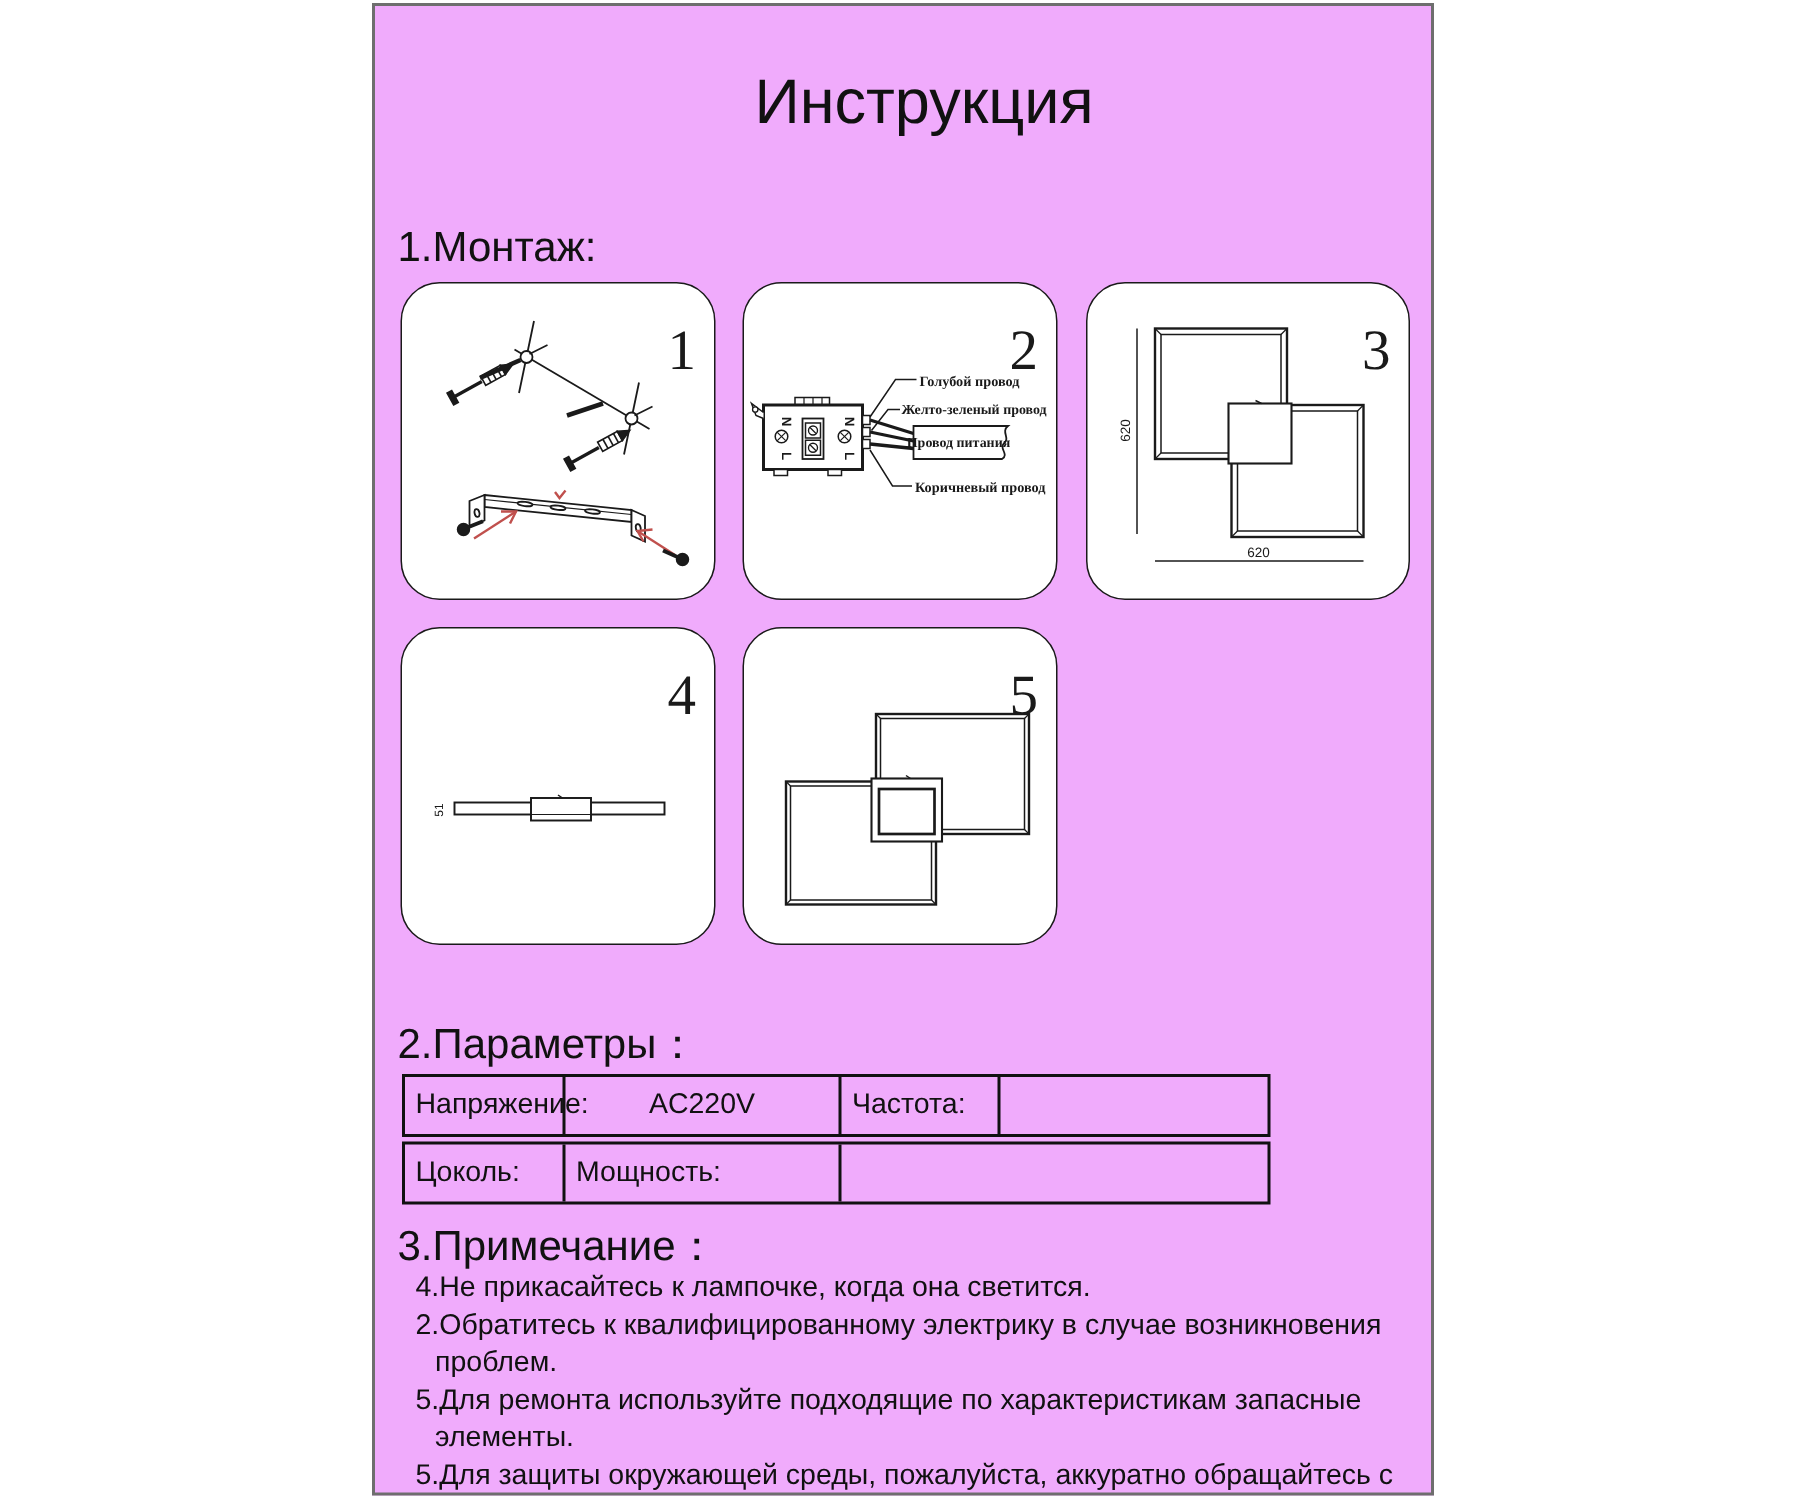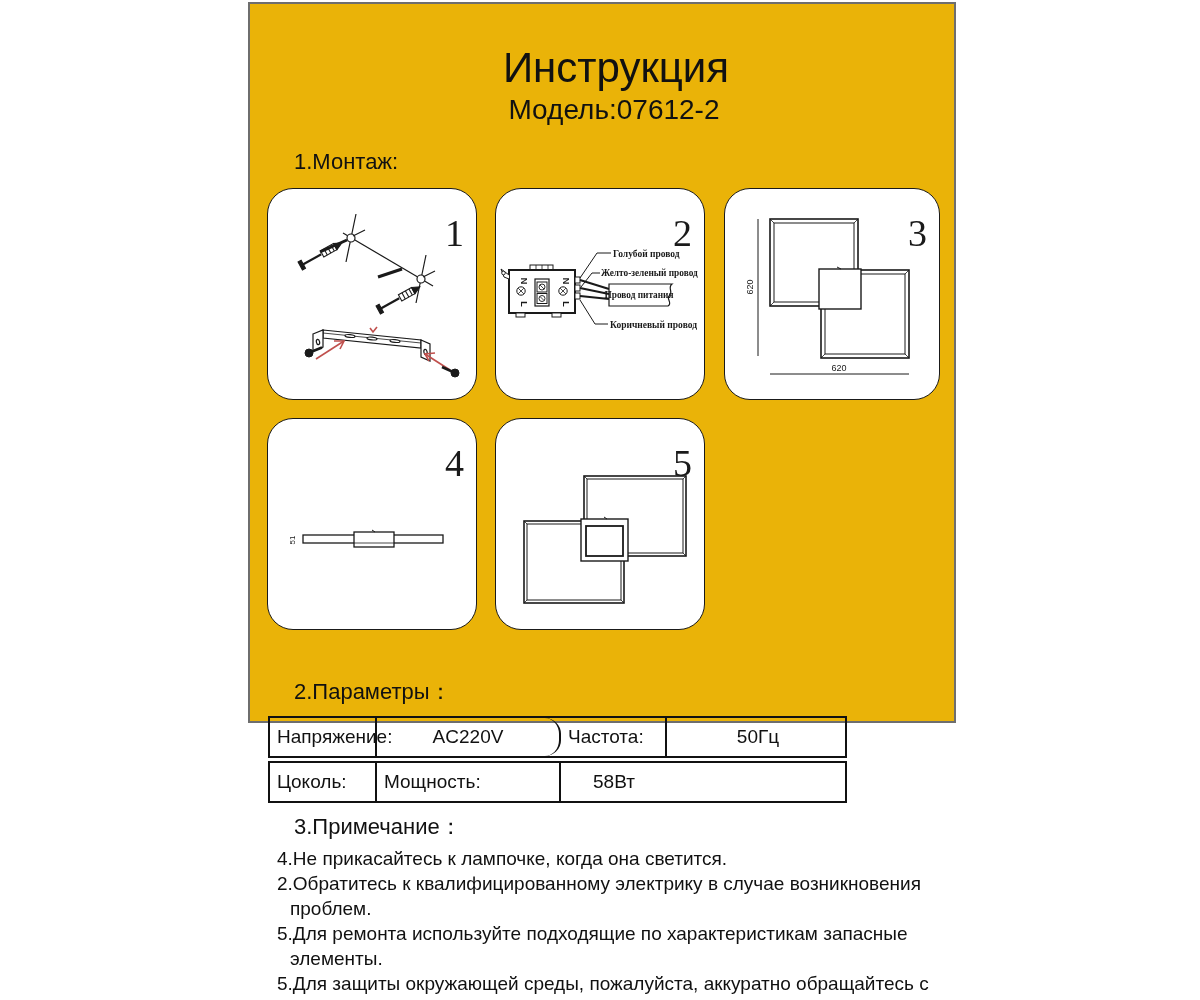--- a/index.html
+++ b/index.html
@@ -1,48 +1,47 @@
 <!DOCTYPE html>
 <html><head>
 <meta charset="utf-8">
 <style>
   html,body{margin:0;padding:0;background:#ffffff;}
   body{width:1200px;height:1000px;position:relative;font-family:"Liberation Sans",sans-serif;color:#111;}
-  .page{position:absolute;left:248px;top:2px;width:708px;height:721px;background:#eab308;
+  .page{position:absolute;left:248px;top:2px;width:708px;height:995px;background:#f0abfc;
         border:2px solid #6e6e6e;box-sizing:border-box;}
   .abs{position:absolute;}
   .title{left:0;right:0;top:40px;text-align:center;font-size:42px;padding-left:28px;white-space:nowrap;}
   .subtitle{left:0;right:0;top:90px;text-align:center;font-size:28px;padding-left:24px;white-space:nowrap;}
-  .heading{font-size:22px;white-space:nowrap;margin-left:29px;}
+  .heading{font-size:28px;white-space:nowrap;}
   .panel{border:1.6px solid #1a1a1a;border-radius:26px;background:#fff;box-sizing:border-box;}
   svg{display:block;}
   svg text{fill:#1a1a1a;}
   .pnum{font-family:"Liberation Serif",serif;font-size:38px;}
   .wlabel{font-family:"Liberation Serif",serif;font-weight:bold;font-size:9.5px;}
   .wlabel-sm{font-family:"Liberation Serif",serif;font-weight:bold;font-size:9.3px;}
   .dim{font-family:"Liberation Sans",sans-serif;font-size:9px;}
   .dim-sm{font-family:"Liberation Sans",sans-serif;font-size:8px;}
   .tl{font-family:"Liberation Sans",sans-serif;font-size:9px;font-weight:bold;}
   .ptable{width:579px;}
   .prow{display:grid;grid-template-columns:107px 184px 106px 182px;height:38px;
         border:2px solid #111;box-sizing:content-box;margin-bottom:3px;}
   .cell{display:flex;align-items:center;font-size:19px;box-sizing:border-box;}
   .cell.lab{padding-left:7px;justify-content:flex-start;border-right:2px solid #111;}
-  .cell.val{justify-content:center;border-radius:16px;}
+  .cell.val{justify-content:center;}
   .cell.val.mid{border-right:2px solid #111;}
   .notes{width:682px;font-size:19px;line-height:25px;}
   .note{padding-left:13px;text-indent:-13px;}
 </style>
 </head>
 <body>
 
 <div class="page">
 
   <div class="abs title">Инструкция</div>
-  <div class="abs subtitle">Модель:07612-2</div>
 
   <div class="abs heading" style="left:15px;top:145px;">1.Монтаж:</div>
 
   <div class="abs panel" style="left:17px;top:184px;width:210px;height:212px;">
     <svg width="207" height="209" viewBox="0 0 207 209">
       <text class="pnum" x="196" y="57" text-anchor="end">1</text>
       <g stroke="#1a1a1a" stroke-width="1.2" fill="none">
         <line x1="75" y1="44" x2="165" y2="97"></line>
         <line x1="88" y1="25" x2="78" y2="73"></line>
         <circle cx="83" cy="49" r="4" fill="#fff"></circle>
@@ -220,26 +219,24 @@
     </svg>
   </div>
 
   <div class="abs heading" style="left:15px;top:673px;">2.Параметры：</div>
 
   <div class="abs ptable" style="left:18px;top:712px;">
     <div class="prow">
       <div class="cell lab">Напряжение:</div>
       <div class="cell val mid">AC220V</div>
       <div class="cell lab">Частота:</div>
-      <div class="cell val">50Гц</div>
     </div>
     <div class="prow">
       <div class="cell lab">Цоколь:</div>
       <div class="cell lab">Мощность:</div>
-      <div class="cell val">58Вт</div>
     </div>
   </div>
 
   <div class="abs heading" style="left:15px;top:808px;">3.Примечание：</div>
 
   <div class="abs notes" style="left:27px;top:842px;">
     <div class="note">4.Не прикасайтесь к лампочке, когда она светится.</div>
     <div class="note">2.Обратитесь к квалифицированному электрику в случае возникновения проблем.</div>
     <div class="note">5.Для ремонта используйте подходящие по характеристикам запасные элементы.</div>
     <div class="note">5.Для защиты окружающей среды, пожалуйста, аккуратно обращайтесь с полиэтиленовым пакетом и пенопластом.</div>

